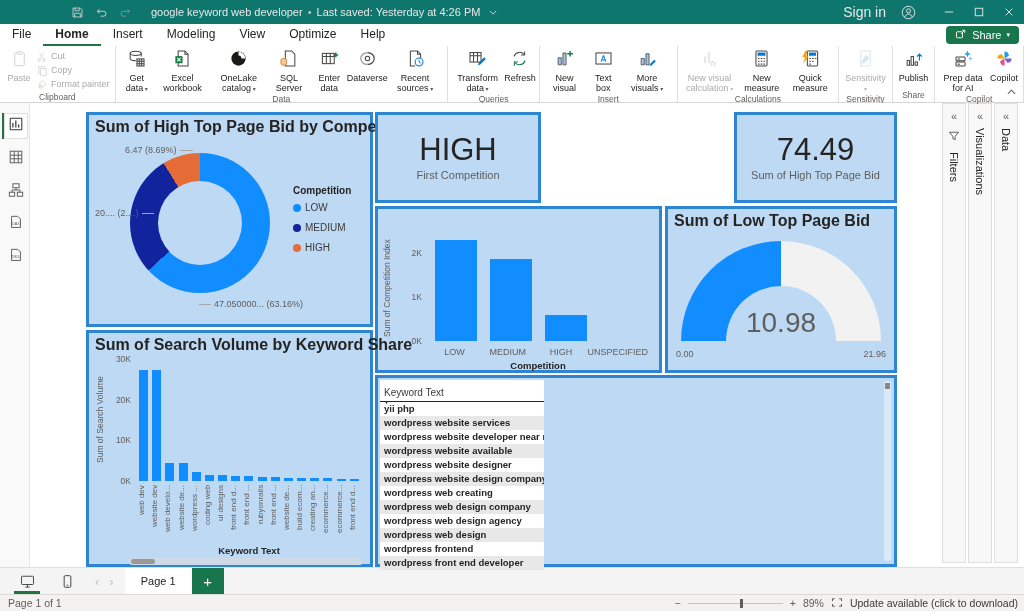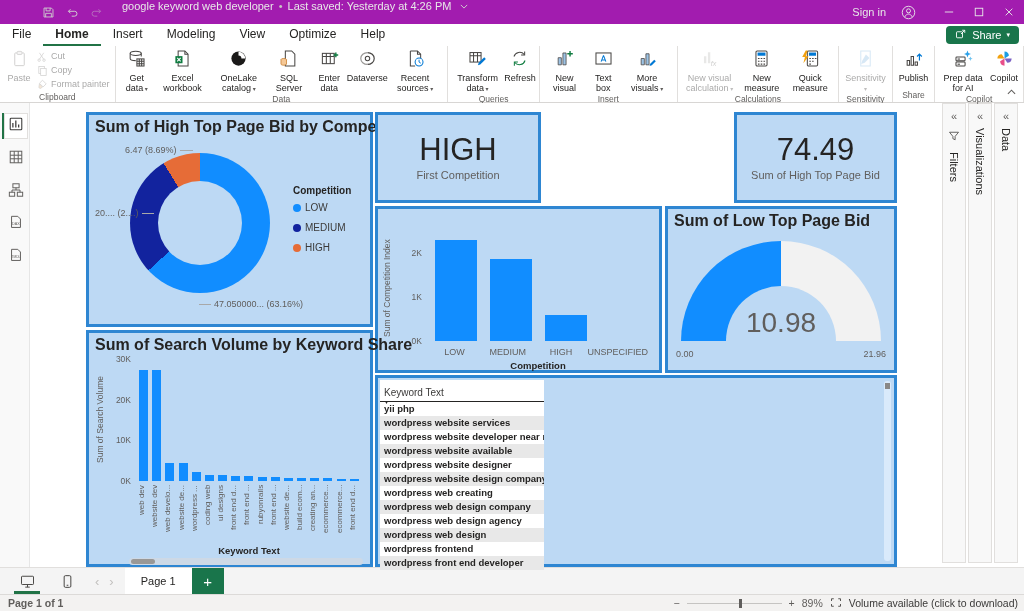--- a/index.html
+++ b/index.html
@@ -1,32 +1,32 @@
 <!DOCTYPE html>
 <html><head>
 <meta charset="utf-8">
 <style>
   * { box-sizing: border-box; margin:0; padding:0; }
   html,body { width:1024px; height:611px; overflow:hidden; }
   body { font-family:"Liberation Sans", sans-serif; color:#252423; cursor:default; background:#fff; }
 
   
-  .titlebar { height:24px; background:#a21caf; display:flex; align-items:flex-start; position:relative; color:#e8e8e8; }
+  .titlebar { height:24px; background:#0f766e; display:flex; align-items:center; position:relative; color:#e8e8e8;padding-left:29px; }
   .tb-icon { width:24px; height:24px; display:flex; align-items:center; justify-content:center; }
   .tb-icon svg { width:13px; height:13px; }
   .tb-icon.first { margin-left:36px; }
   .tb-icon.dim { opacity:.45; }
   .tb-title { font-size:11px; margin-left:14px; display:flex; align-items:center; gap:5px; white-space:nowrap; }
   .tb-dot::before { content:"•"; color:#c8c6c4; }
   .tb-caret { margin-left:4px; display:flex; }
   .tb-caret svg { width:8px; height:5px; }
   .tb-search { position:absolute; left:389px; top:3px; width:366px; height:17px; background:#4d4b49; border:1px solid #8a8886; border-radius:3px; display:flex; align-items:center; justify-content:center; gap:5px; font-size:10.5px; color:#e8e8e8; }
   .tb-search svg { width:10px; height:10px; }
   .tb-right { position:absolute; right:0; top:0; height:24px; display:flex; align-items:center; }
-  .tb-signin { font-size:11px; margin-right:10px;margin-left:36px; }
+  .tb-signin { font-size:14px; margin-right:10px;margin-left:36px; }
   .tb-avatar { width:24px; display:flex; justify-content:center; margin-right:14px; }
   .tb-avatar svg { width:15px; height:15px; }
   .win-btn { width:30px; height:24px; display:flex; align-items:center; justify-content:center; }
   .win-btn svg { width:10px; height:10px; }
 
   
   .menubar { height:22px; background:#fff; display:flex; align-items:center; position:relative; }
   .menu-item { font-size:12px; padding:0 12px; height:22px; line-height:21px; color:#252423; }
   .menu-item.active { font-weight:bold; border-bottom:2.5px solid #217346; }
   .share-btn { position:absolute; right:5px; top:2px; height:18px; background:#19754b; color:#fff; border-radius:4px; display:flex; align-items:center; gap:5px; padding:0 9px; font-size:11px; }
@@ -144,21 +144,21 @@
   .pb-view { width:26px; height:26px; display:flex; flex-direction:column; align-items:center; justify-content:center; margin-left:14px; }
   .pb-view svg { width:17px; height:15px; }
   .pb-view.active { border-bottom:3px solid #217346; padding-top:3px; }
   .pb-nav { font-size:13px; color:#c3c1bf; padding:0 5px; }
   .pb-nav.first { margin-left:10px; }
   .pb-tab { height:27px; background:#fff; padding:0 16px; font-size:11px; display:flex; align-items:center; margin-left:6px; }
   .pb-add { width:32px; height:27px; background:#19754b; color:#fff; font-size:15px; display:flex; align-items:center; justify-content:center; }
 
   
   .statusbar { height:17px; background:#f3f2f1; border-top:1px solid #dcdad8; display:flex; align-items:center; font-size:10.5px; color:#605e5c; position:relative; }
-  .st-left { margin-left:8px;font-weight:bold; }
+  .st-left { margin-left:8px; }
   .st-right { position:absolute; right:6px; display:flex; align-items:center; gap:7px; }
   .st-slider { width:95px; height:9px; position:relative; }
   .st-slider::before { content:""; position:absolute; left:0; right:0; top:4px; border-top:1px solid #98969480; }
   .st-thumb { position:absolute; left:55%; top:0; width:3px; height:9px; background:#605e5c; }
   .st-fit svg { width:12px; height:11px; }
   .st-update { color:#3b3a39; }
 </style>
 </head>
 <body>
 
@@ -747,17 +747,17 @@
     <div class="st-right">
       <span>−</span>
       <div class="st-slider">
           <div class="st-thumb"></div>
         </div>
       <span>+</span>
       <span>89%</span>
       <span class="st-fit"><svg viewBox="0 0 16 14">
             <path d="M2 5V2h3M11 2h3v3M14 9v3h-3M5 12H2V9" fill="none" stroke="#484644" stroke-width="1.2"></path>
           </svg></span>
-      <span class="st-update">Volume available (click to download)</span>
+      <span class="st-update">Update available (click to download)</span>
     </div>
   </div>
 
 </div>
 
 </body></html>

